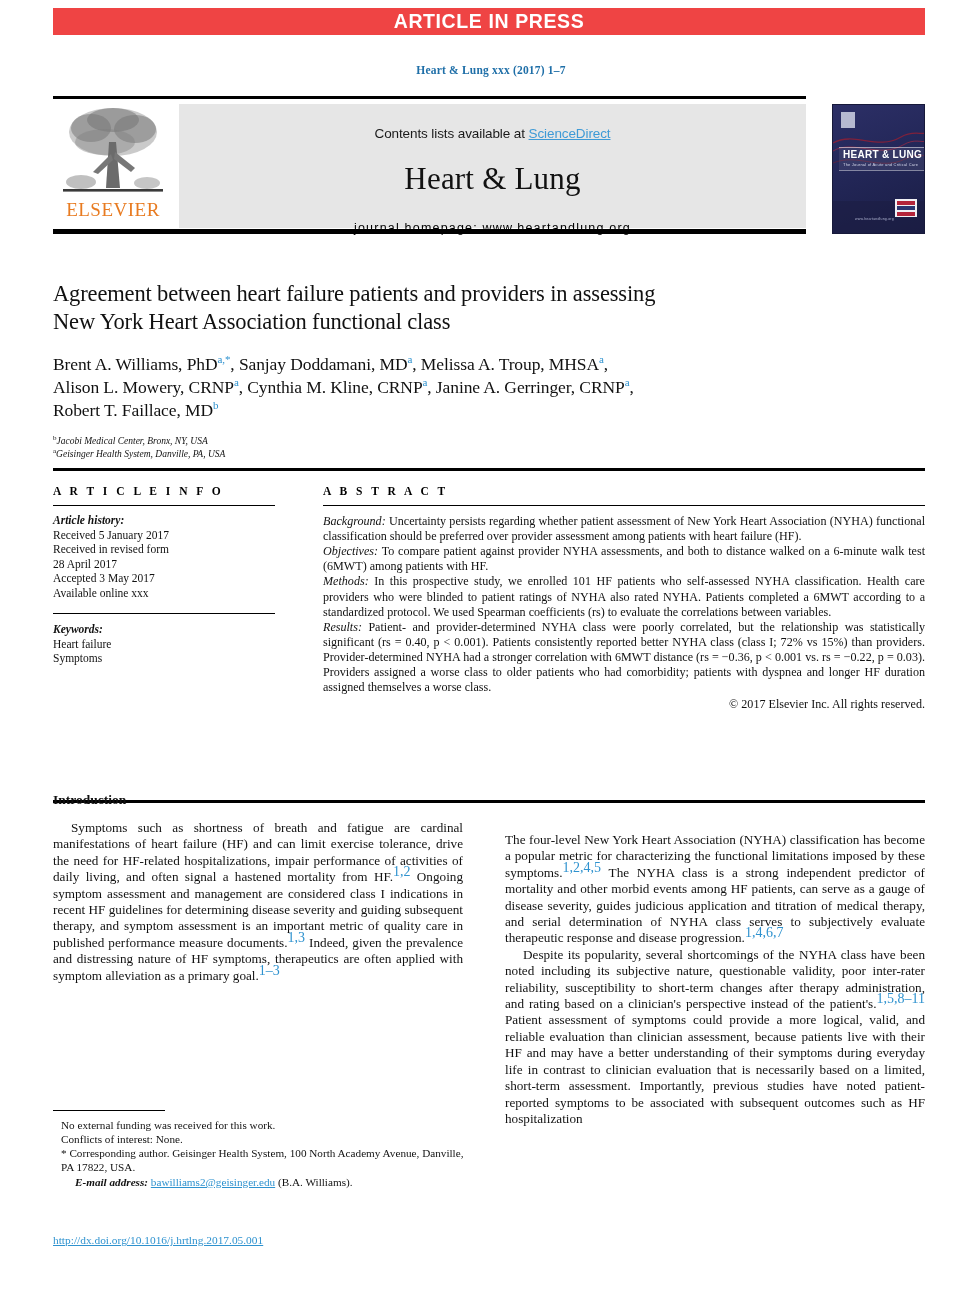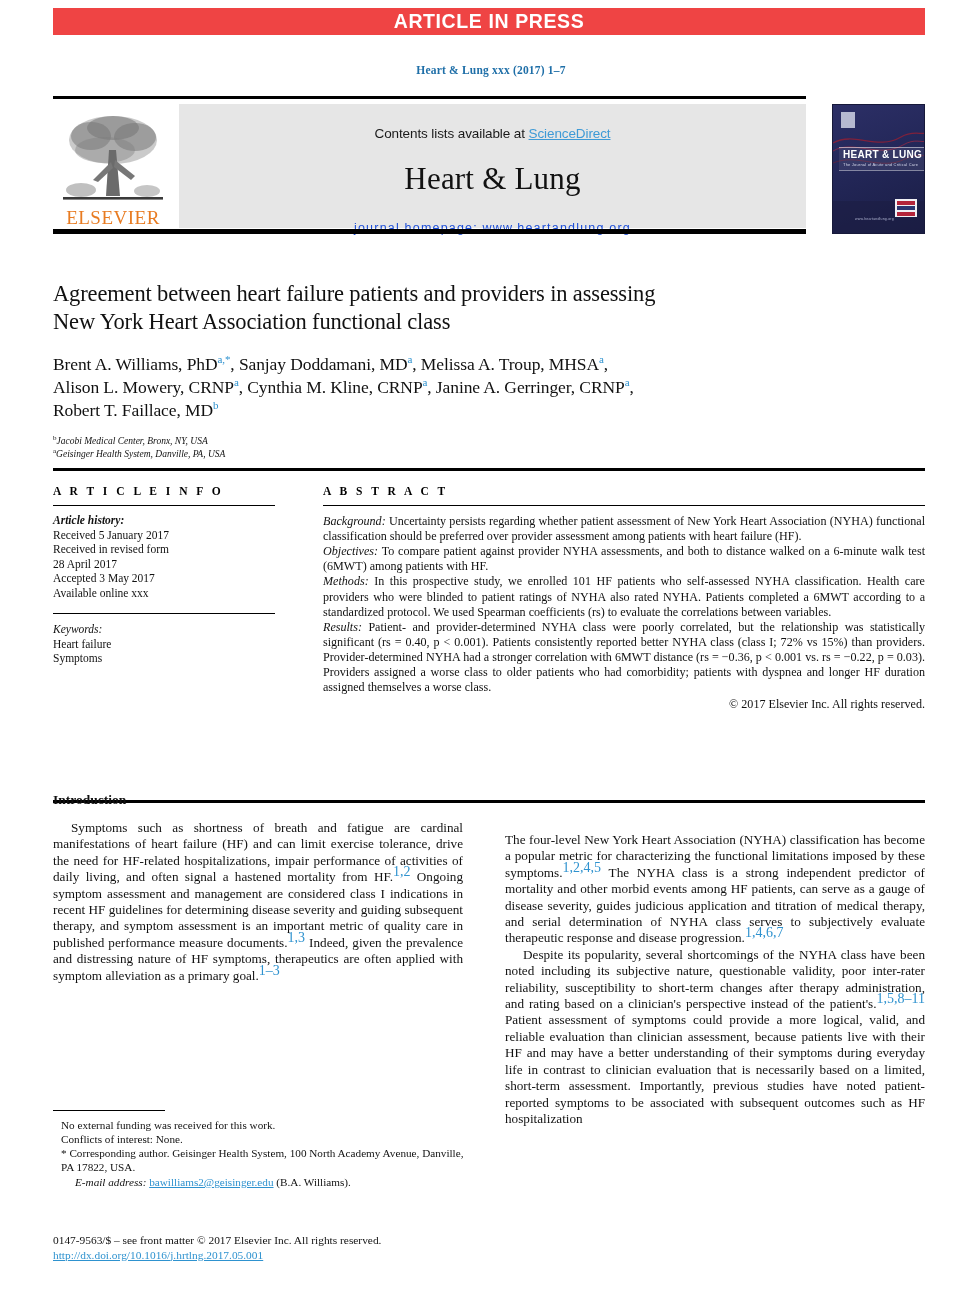--- a/index.html
+++ b/index.html
@@ -77,21 +77,20 @@
   }
   .elsevier-logo {
     position: absolute;
     left: 0;
     top: 3px;
     width: 120px;
     height: 127px;
     display: flex;
     flex-direction: column;
     align-items: center;
-    justify-content: flex-end;
     padding-bottom: 2px;
     box-sizing: border-box;
   }
   .elsevier-tree {
     width: 108px;
     height: 98px;
     display: block;
   }
   .elsevier-word {
     font-family: "Liberation Serif", serif;
@@ -124,21 +123,21 @@
   .journal-name {
     font-family: "Liberation Serif", serif;
     font-size: 31px;
     color: #111;
     margin-top: 20px;
     letter-spacing: 0.2px;
   }
   .homepage-line {
     font-family: "Liberation Sans", sans-serif;
     font-size: 12.5px;
-    color: #1d4ed8;
+    color: #000000;
     margin-top: 24px;
     letter-spacing: 1.2px;
   }
 
   
   .cover-thumb {
     position: absolute;
     left: 779px;
     top: 5px;
     width: 93px;
@@ -400,21 +399,21 @@
     font-family: "Liberation Serif", serif;
     font-size: 11.2px;
     line-height: 14px;
     color: #111;
   }
   .foot-indent { padding-left: 8px; }
   .foot-email {
     padding-left: 22px;
     margin-top: 1px;
   }
-  .foot-email .lbl { font-style: italic; font-weight: normal; }
+  .foot-email .lbl { font-style: italic; font-weight: bold; }
   .link-blue { color: #2e92cf; }
 
   .issn-block {
     position: absolute;
     left: 53px;
     top: 1233px;
     width: 500px;
     font-family: "Liberation Serif", serif;
     font-size: 11.4px;
     line-height: 14.5px;
@@ -513,21 +512,21 @@
       <div class="info-body">
         <div class="ital">Article history:</div>
         <div>Received 5 January 2017</div>
         <div>Received in revised form</div>
         <div>28 April 2017</div>
         <div>Accepted 3 May 2017</div>
         <div>Available online xxx</div>
       </div>
       <div class="rule-sec-2"></div>
       <div class="kw-body">
-        <div class="ital" style="font-style:italic;font-weight:normal">Keywords:</div>
+        <div class="ital" style="font-style:italic;font-weight:bold">Keywords:</div>
         <div>Heart failure</div>
         <div>Symptoms</div>
       </div>
     </div>
 
     <div class="col-abs">
       <div class="sec-label">A B S T R A C T</div>
       <div class="rule-sec"></div>
       <div class="abs-body">
         <p><span class="lead">Background:</span><span> Uncertainty persists regarding whether patient assessment of New York Heart Association (NYHA) functional classification should be preferred over provider assessment among patients with heart failure (HF).</span></p>
@@ -559,15 +558,14 @@
   <div class="foot-line foot-indent">Conflicts of interest: None.</div>
   <div class="foot-line foot-indent">* Corresponding author. Geisinger Health System, 100 North Academy Avenue, Danville, PA 17822, USA.</div>
   <div class="foot-line foot-email">
     <span class="lbl">E-mail address:</span>
     <a class="link-blue" href="#">bawilliams2@geisinger.edu</a>
     <span>(B.A. Williams).</span>
   </div>
 </div>
 
 <div class="issn-block">
-  <div>0147-9563/$ – see front matter © 2017 Elsevier Inc. All rights reserved.</div>
   <a class="issn-doi" href="#">http://dx.doi.org/10.1016/j.hrtlng.2017.05.001</a>
 </div>
 
 </body></html>

